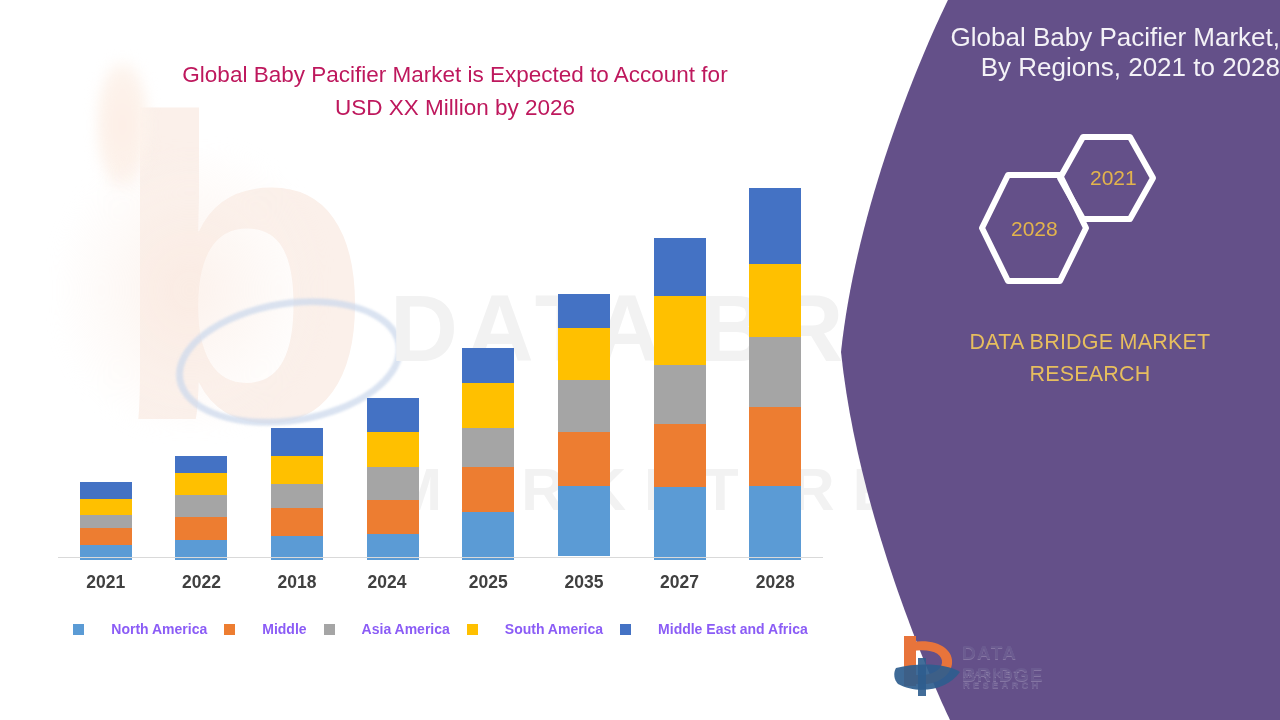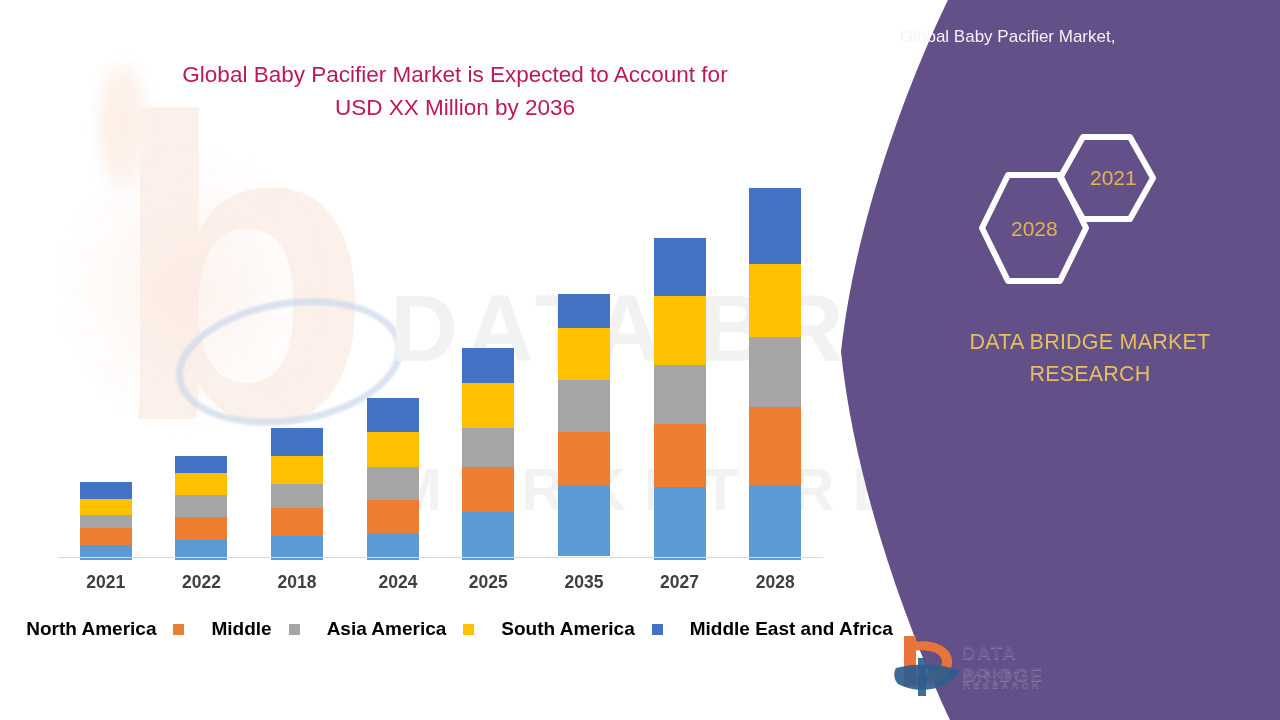--- a/index.html
+++ b/index.html
@@ -42,30 +42,30 @@
   
   #xaxis{position:absolute;left:58px;top:572px;width:765px;height:30px;}
   .xlab{position:absolute;width:96px;text-align:center;color:#404040;
       font-size:17.5px;font-weight:700;}
 
   
   #legend{position:absolute;left:58px;top:616px;width:765px;height:26px;
       display:flex;align-items:center;justify-content:center;gap:17px;}
   .leg-item{display:flex;align-items:center;gap:6px;}
   .leg-swatch{width:11px;height:11px;display:block;}
-  .leg-text{color:#000000;font-size:19px;font-weight:700;white-space:nowrap;padding-left:21px;}
+  .leg-text{color:#8b5cf6;font-size:14px;font-weight:700;white-space:nowrap;padding-left:21px;}
 
   
   #purple-panel{position:absolute;left:0;top:0;width:1280px;height:720px;
       pointer-events:none;}
   #purple-shape{position:absolute;right:0;top:0;width:440px;height:720px;}
 
   #panel-content{position:absolute;left:900px;top:0;width:380px;height:720px;}
-  #panel-title{position:absolute;left:0;top:22px;width:380px;text-align:left;
-      color:#f4f2f7;font-size:17px;line-height:30px;}
+  #panel-title{position:absolute;left:0;top:22px;width:380px;text-align:right;
+      color:#f4f2f7;font-size:26px;line-height:30px;}
 
   #hexwrap{position:absolute;left:75px;top:125px;width:230px;height:165px;}
   .hex-num{position:absolute;color:#e3b44c;font-size:21px;font-weight:400;}
 
   #brand{position:absolute;left:0;top:310px;width:380px;text-align:center;
       color:#e7be5e;font-size:21.5px;line-height:32px;letter-spacing:.01em;margin-top:16px;}
 
   #logo{position:absolute;left:890px;top:628px;width:215px;height:80px;}
   .logo-txt1{position:absolute;left:72px;top:14px;color:#6b5b90;
       font-size:19px;font-weight:700;letter-spacing:.07em;
@@ -81,21 +81,21 @@
 
   <div class="wm-b">b</div>
   <div class="peach-blob"></div>
   <div class="peach-blob2"></div>
   <div class="blue-ring"></div>
   <div class="wm wm-1">DATA BRIDGE</div>
   <div class="wm wm-2">MARKET RESEARCH</div>
 
   <div id="headline">
     <div>Global Baby Pacifier Market is Expected to Account for</div>
-    <div>USD XX Million by 2036</div>
+    <div>USD XX Million by 2026</div>
   </div>
 
   <div id="plot">
       <div class="bar-group" style="left: 21.8125px; height: 78.12px;">
         <div class="seg" title="Middle East and Africa 2021" style="background: rgb(68, 114, 196); height: 16.74px;"></div>
         <div class="seg" title="South America 2021" style="background: rgb(255, 192, 0); height: 16.74px;"></div>
         <div class="seg" title="Asia Pacific 2021" style="background: rgb(165, 165, 165); height: 13.02px;"></div>
         <div class="seg" title="Europe 2021" style="background: rgb(237, 125, 49); height: 16.74px;"></div>
         <div class="seg" title="North America 2021" style="background: rgb(91, 155, 213); height: 14.88px;"></div>
       </div>
@@ -147,21 +147,21 @@
         <div class="seg" title="Asia Pacific 2028" style="background: rgb(165, 165, 165); height: 70.68px;"></div>
         <div class="seg" title="Europe 2028" style="background: rgb(237, 125, 49); height: 78.12px;"></div>
         <div class="seg" title="North America 2028" style="background: rgb(91, 155, 213); height: 74.4px;"></div>
       </div>
     </div>
   <div id="baseline"></div>
   <div id="xaxis">
       <div class="xlab" style="left: -0.1875px;">2021</div>
       <div class="xlab" style="left: 95.4375px;">2022</div>
       <div class="xlab" style="left: 191.062px;">2018</div>
-      <div class="xlab" style="left: 292px; text-align: center;">2024</div>
+      <div class="xlab" style="left: 281px; text-align: center;">2024</div>
       <div class="xlab" style="left: 382.312px;">2025</div>
       <div class="xlab" style="left: 477.938px;">2035</div>
       <div class="xlab" style="left: 573.562px;">2027</div>
       <div class="xlab" style="left: 669.188px;">2028</div>
     </div>
   <div id="legend">
       <div class="leg-item">
         <span class="leg-swatch" style="background: rgb(91, 155, 213);"></span>
         <span class="leg-text">North America</span>
       </div>
@@ -186,20 +186,21 @@
 
 <div id="purple-panel">
   <svg id="purple-shape" viewBox="0 0 440 720" preserveAspectRatio="none">
     <path d="M 440 0 L 108 0 C 108 0 20 175 1 352 C 20 535 110 720 110 720 L 440 720 Z" fill="#645089"></path>
   </svg>
 </div>
 
 <div id="panel-content">
   <div id="panel-title">
     <div>Global Baby Pacifier Market,</div>
+    <div>By Regions, 2021 to 2028</div>
   </div>
 
   <div id="hexwrap">
     <svg width="230" height="165" viewBox="0 0 230 165">
       <polygon points="108,12 155,12 178,53 155,94 108,94 85,53" fill="none" stroke="#ffffff" stroke-width="6" stroke-linejoin="round"></polygon>
       <polygon points="33,50 85,50 111,103 85,156 33,156 7,103" fill="none" stroke="#ffffff" stroke-width="6" stroke-linejoin="round"></polygon>
     </svg>
     <span class="hex-num" style="left:115px;top:41px;">2021</span>
     <span class="hex-num" style="left:36px;top:92px;">2028</span>
   </div>

